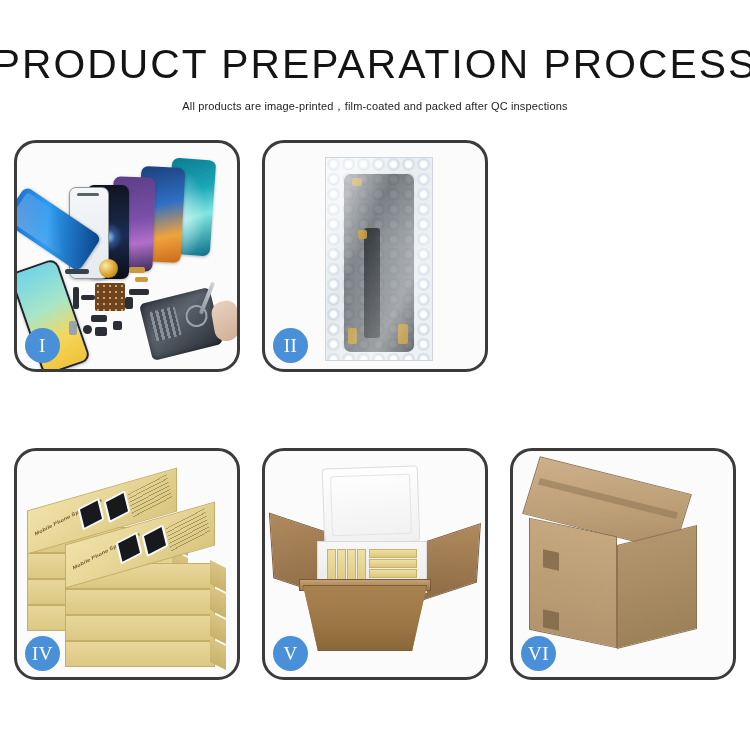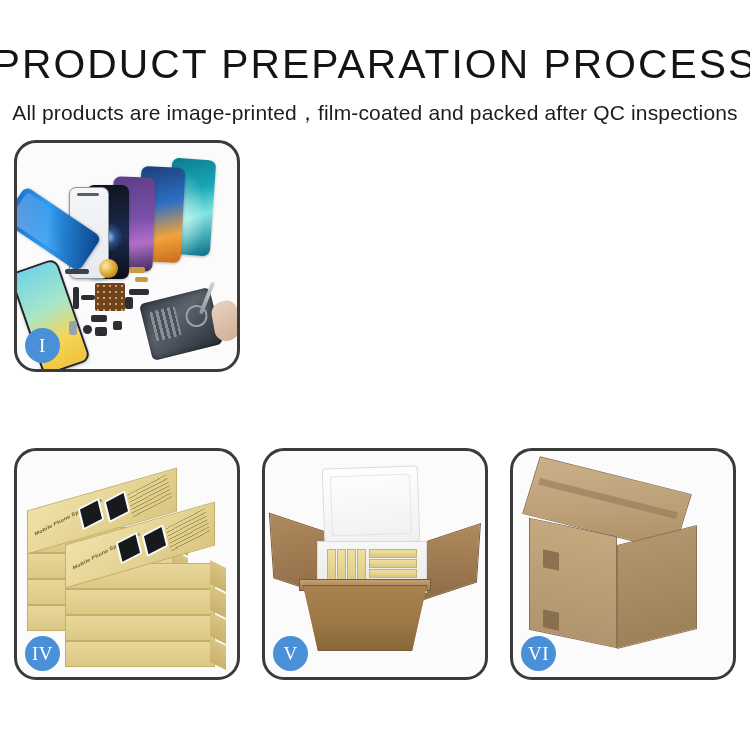--- a/index.html
+++ b/index.html
@@ -15,21 +15,21 @@
   
   .header { position:absolute; left:0; top:0; width:750px; text-align:center; }
   .title {
     font-size:40px; letter-spacing:2.0px; color:#141414;
     font-weight:400; line-height:1;
     margin-top:44px; white-space:nowrap;
     font-family:"Liberation Sans", sans-serif;
     transform:scaleX(1.02); transform-origin:center;
   }
   .subtitle {
-    font-size:21px; color:#1c1c1c; font-weight:400;
+    font-size:11px; color:#1c1c1c; font-weight:400;
     margin-top:15px; letter-spacing:0.15px; white-space:nowrap;
   }
 
   
   .grid { position:absolute; left:14px; top:140px; width:722px; height:540px; }
   .panel {
     position:absolute; width:226px; height:232px;
     border:3.5px solid #3b3b3b; border-radius:22px;
     background:#fbfbfb; overflow:hidden;
   }
@@ -316,20 +316,34 @@
         <div class="pt" style="left:96px;top:178px;width:9px;height:9px;"></div>
         <div class="pt s" style="left:182px;top:190px;width:7px;height:7px;border-radius:50%;"></div>
 
         <div class="chassis"></div>
         <div class="tweez"></div>
         <div class="hand"></div>
       </div>
       <div class="badge">I</div>
     </div>
 
+    <div class="panel p2">
+      <div class="scene">
+        <div class="bag">
+          <div class="screen-in"></div>
+          <div class="flex-tail"></div>
+          <div class="gold-tab" style="left:26px;top:20px;width:10px;height:8px;"></div>
+          <div class="gold-tab" style="left:32px;top:72px;width:9px;height:9px;"></div>
+          <div class="gold-tab" style="left:22px;top:170px;width:9px;height:16px;"></div>
+          <div class="gold-tab" style="left:72px;top:166px;width:10px;height:20px;"></div>
+          <div class="bag-sheen"></div>
+        </div>
+      </div>
+      <div class="badge">II</div>
+    </div>
 
 
     <div class="panel p4">
       <div class="scene">
         <div class="stack">
 
           <div class="sbox" style="left:2px;top:56px;">
               <div class="side"></div>
             </div>
           <div class="sbox" style="left:2px;top:82px;">

